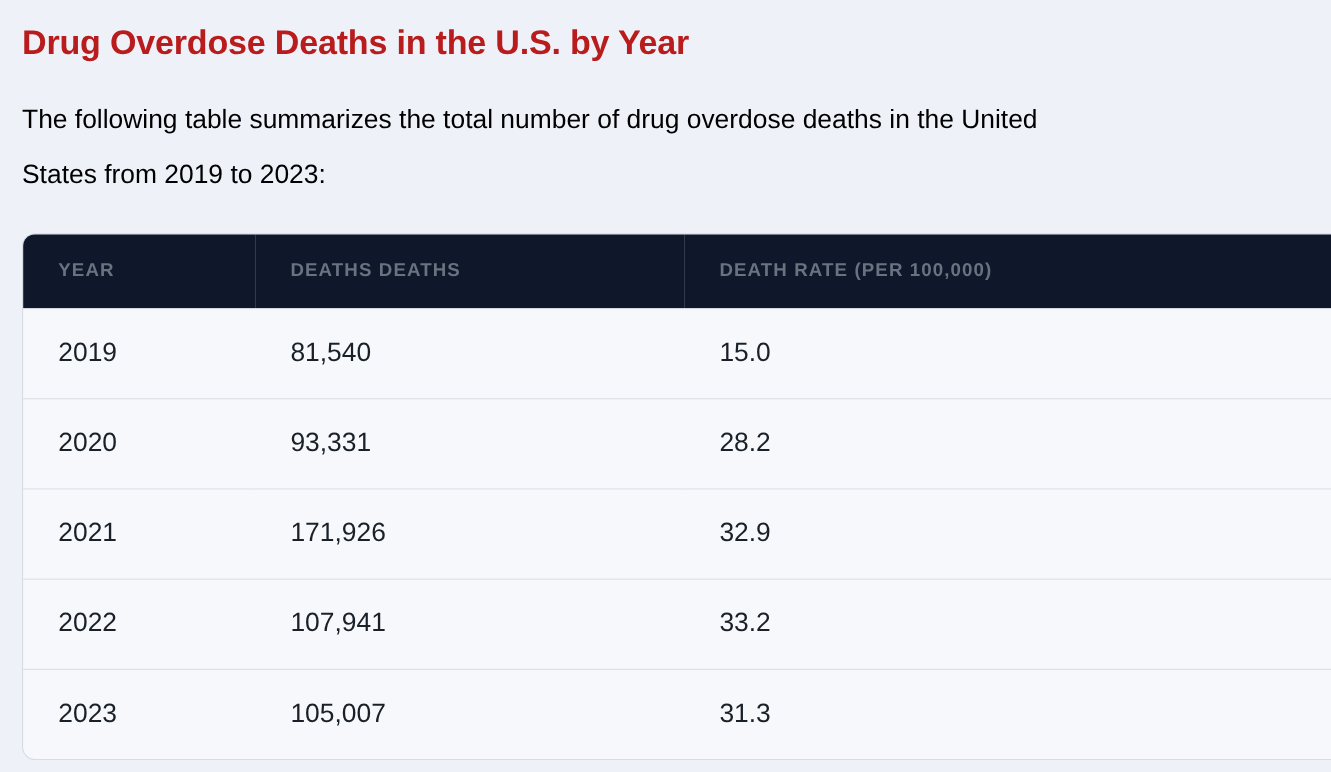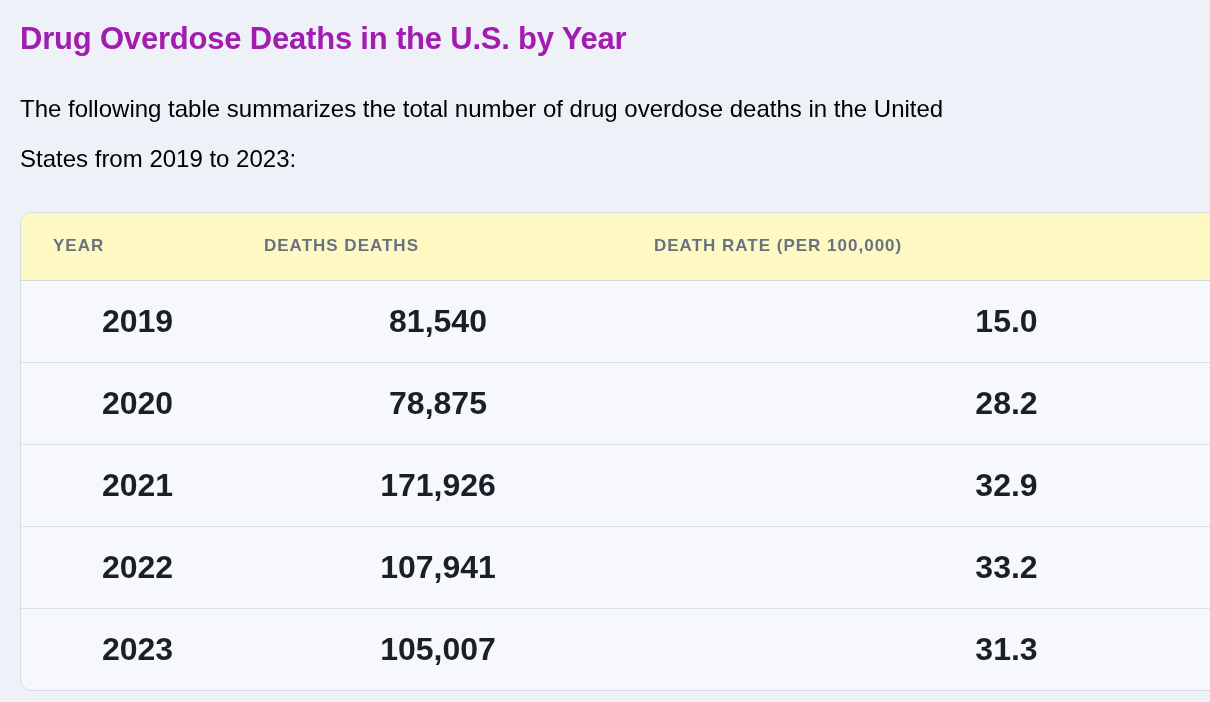--- a/index.html
+++ b/index.html
@@ -14,21 +14,21 @@
     background: #eef1f8;
     font-family: "Liberation Sans", sans-serif;
     color: #1d232c;
   }
   .page-title {
     margin: 20px 20px 0 20px;
     font-size: 31px;
     line-height: 38px;
     font-weight: 700;
     letter-spacing: -0.2px;
-    color: #a21caf;
+    color: #b91c1c;
   }
   .intro-text {
     margin: 26px 20px 0 20px;
     max-width: 978px;
     font-size: 24px;
     line-height: 50px;
     font-weight: 400;
     color: #000000;
   }
   .table-wrap {
@@ -39,42 +39,41 @@
     overflow: hidden;
     background: #f6f8fc;
   }
   table {
     width: 100%;
     border-collapse: collapse;
     table-layout: fixed;
   }
   thead th {
     height: 67px;
-    background: #fef9c3;
+    background: #0f172a;
     text-align: left;
     vertical-align: middle;
     padding: 0 10px 0 32px;
     font-size: 17px;
     font-weight: 600;
     letter-spacing: 1px;
     color: #6a7280;
     border-bottom: 1px solid #d3d7e0;
     white-space: nowrap;
   }
   th:nth-child(1), td:nth-child(1) { width: 211px; }
   th:nth-child(2), td:nth-child(2) { width: 390px; }
   tbody td {
     height: 82px;
     vertical-align: middle;
     padding: 0 10px 0 32px;
-    font-size: 32px;
-    font-weight: 700;
+    font-size: 24px;
+    font-weight: 400;
     color: #1a2028;
     white-space: nowrap;
-    text-align: center;
   }
   tbody tr + tr td {
     border-top: 1px solid #dbdfe7;
   }
 </style>
 </head>
 <body>
 
 <main>
   <h1 class="page-title">Drug Overdose Deaths in the U.S. by Year</h1>
@@ -91,21 +90,21 @@
           </tr>
       </thead>
       <tbody>
           <tr>
             <td>2019</td>
             <td>81,540</td>
             <td>15.0</td>
           </tr>
           <tr>
             <td>2020</td>
-            <td>78,875</td>
+            <td>93,331</td>
             <td>28.2</td>
           </tr>
           <tr>
             <td>2021</td>
             <td>171,926</td>
             <td>32.9</td>
           </tr>
           <tr>
             <td>2022</td>
             <td>107,941</td>

